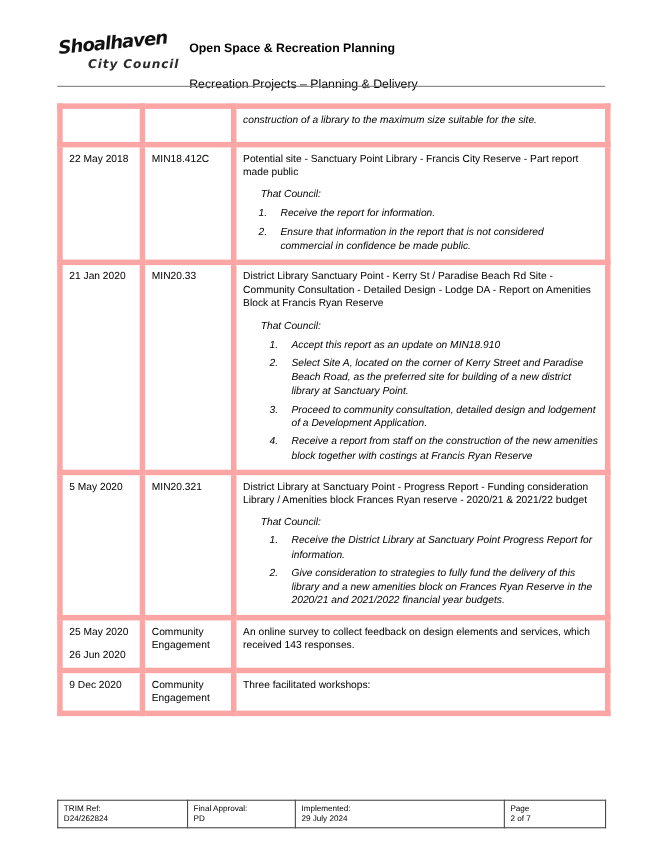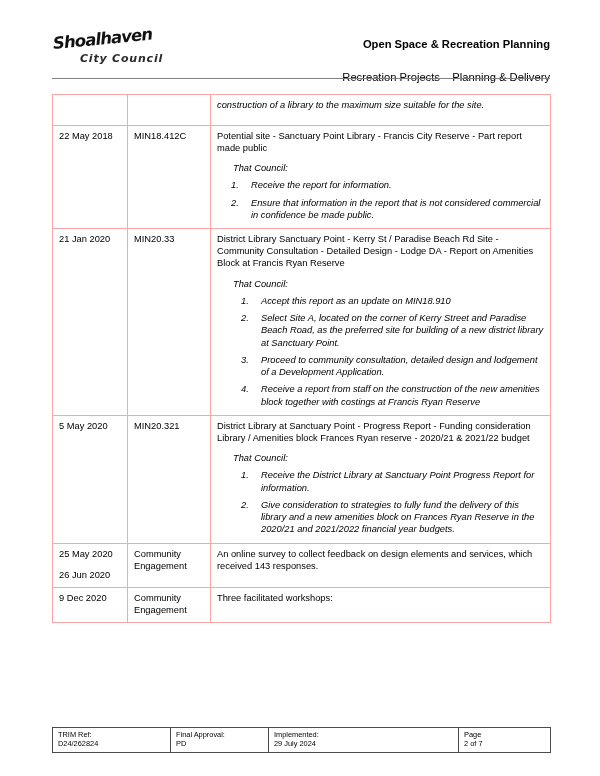--- a/index.html
+++ b/index.html
@@ -59,21 +59,20 @@
     top: 18px;
     font-family: "DejaVu Sans", sans-serif;
     font-size: 11px;
     font-style: italic;
     letter-spacing: 0.8px;
     color: #2b2b2b;
     white-space: nowrap;
     font-weight: bold;
   }
   .header-titles {
-    text-align: right;
     padding-top: 3px;
     flex: 1 1 auto;
   }
   .header-title-main {
     font-size: 11.2px;
     font-weight: bold;
     line-height: 15px;
     white-space: nowrap;
   }
   .header-title-sub {
@@ -95,21 +94,21 @@
   
   .main-table {
     position: absolute;
     left: 52px;
     top: 94px;
     width: 498px;
     border-collapse: collapse;
     table-layout: fixed;
   }
   .main-table td {
-    border: 1px solid #fca5a5;
+    border: 5px solid #fca5a5;
     vertical-align: top;
     padding: 4px 6px 6px 6px;
     font-size: 9.3px;
     line-height: 12.1px;
   }
   .col-date   { width: 75px; }
   .col-ref    { width: 83px; }
   .col-detail { width: 340px; }
 
   .cell-date, .cell-ref {

